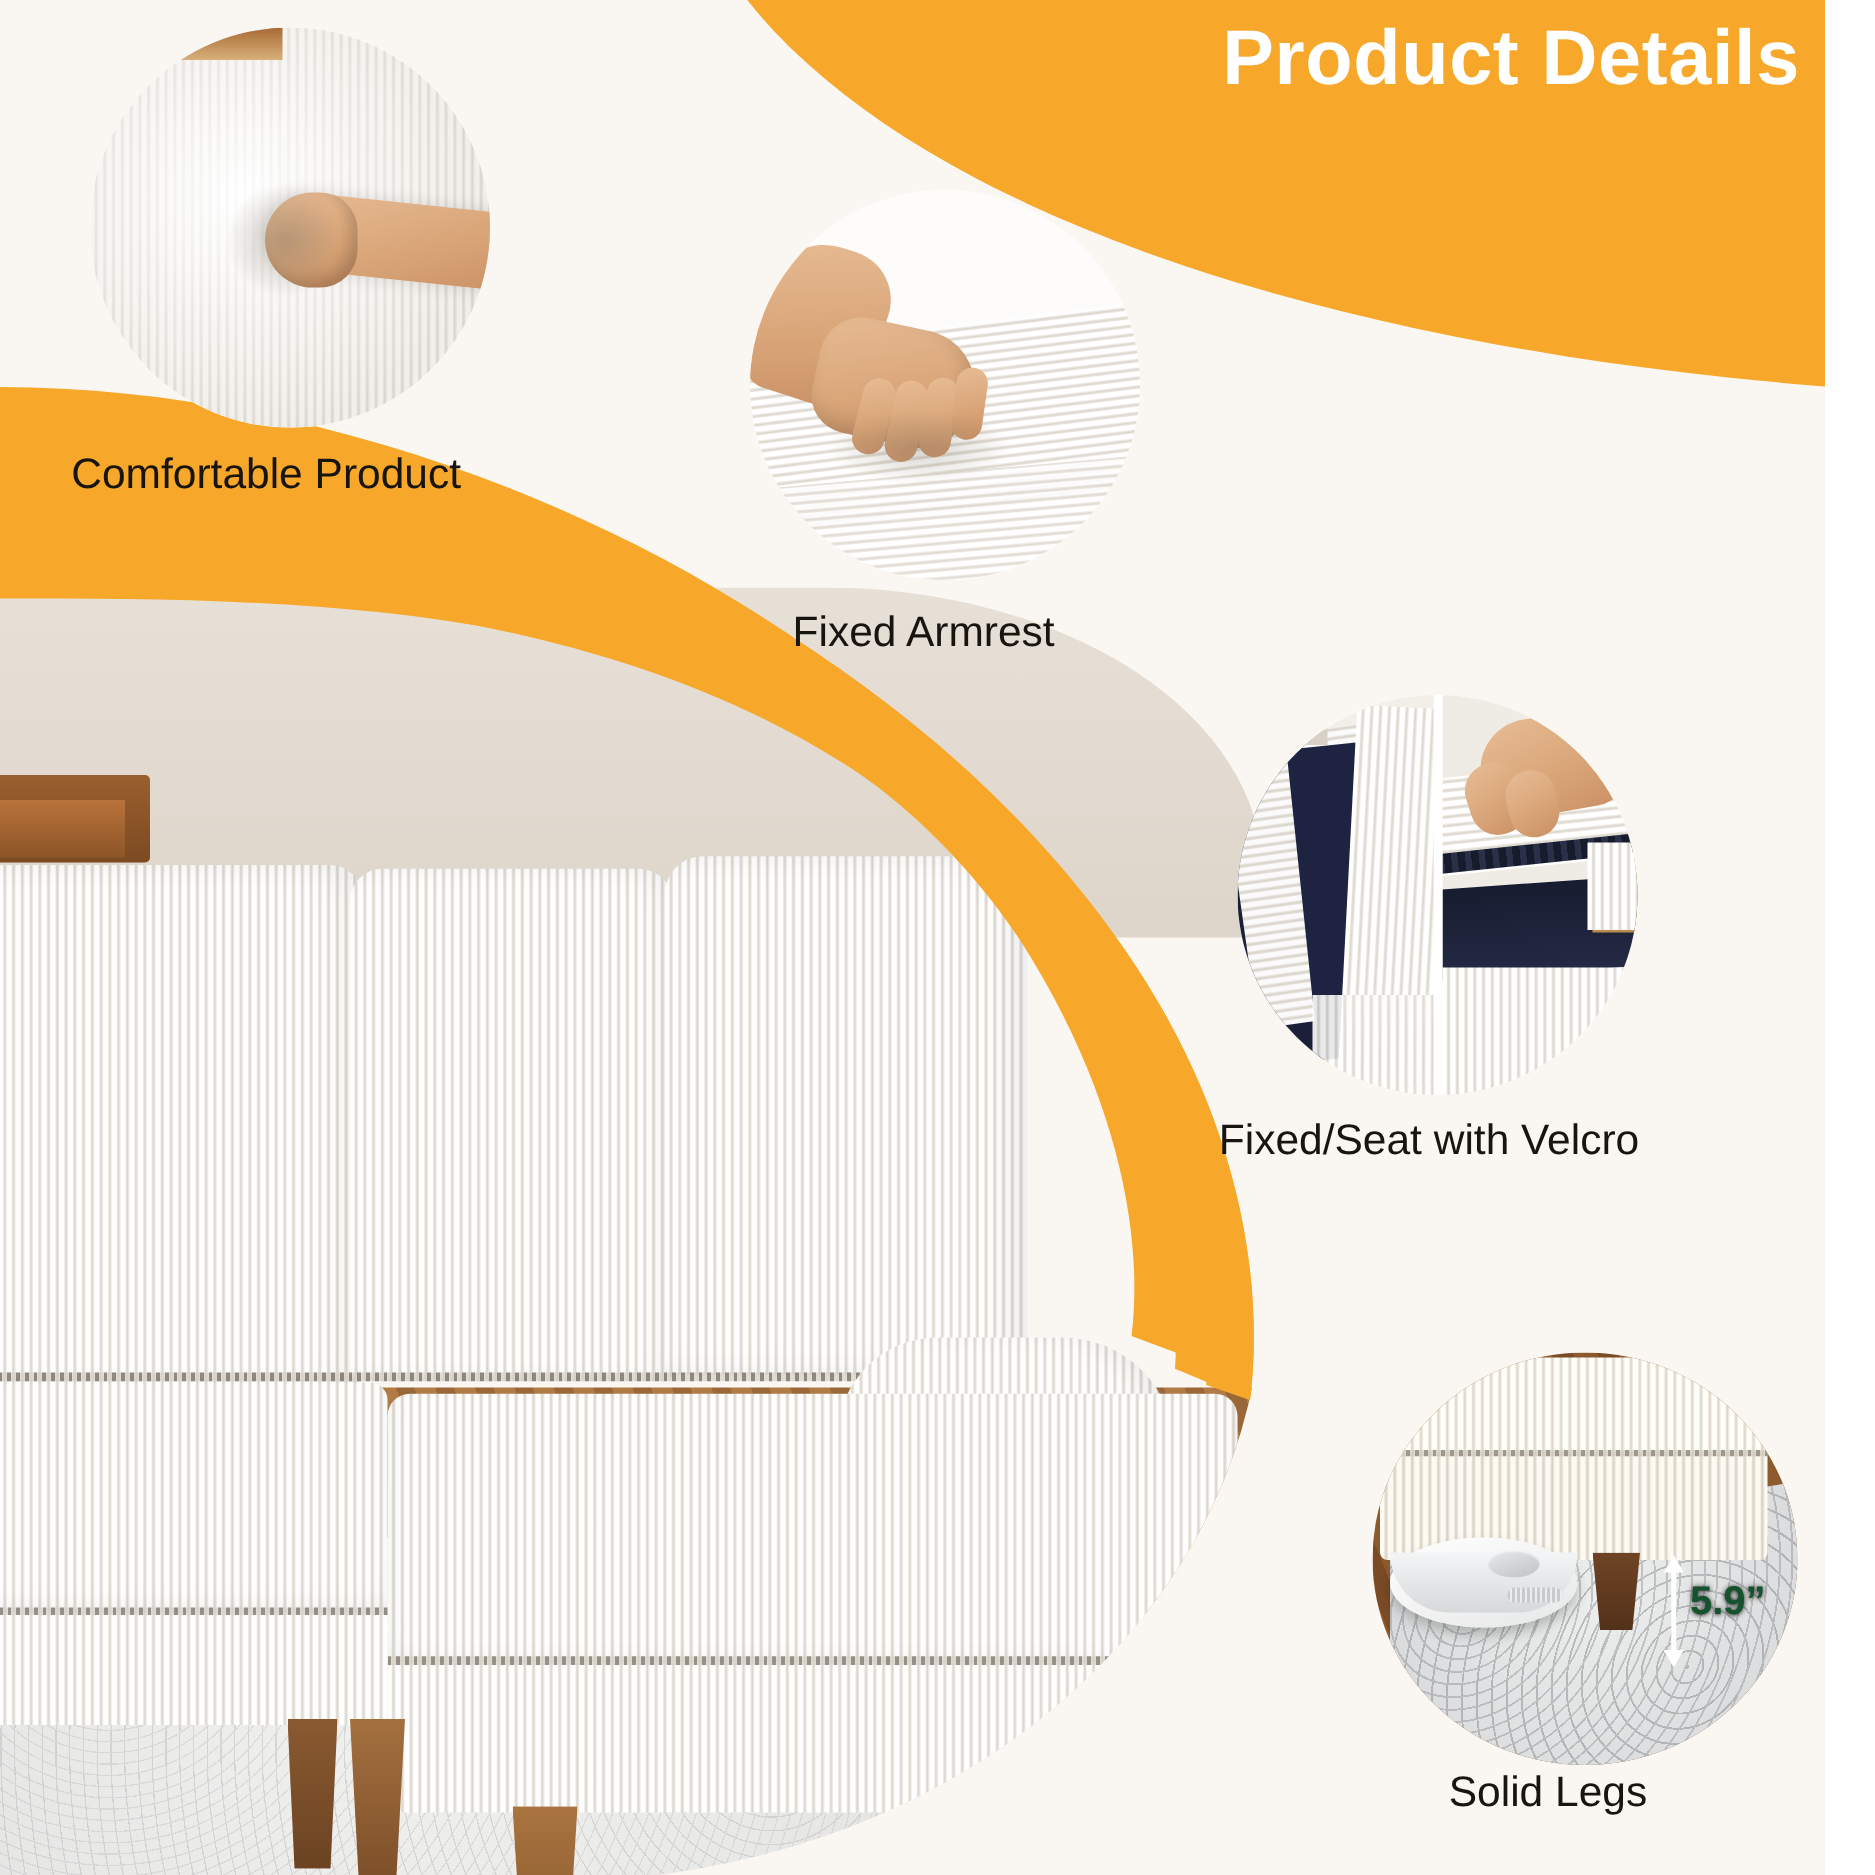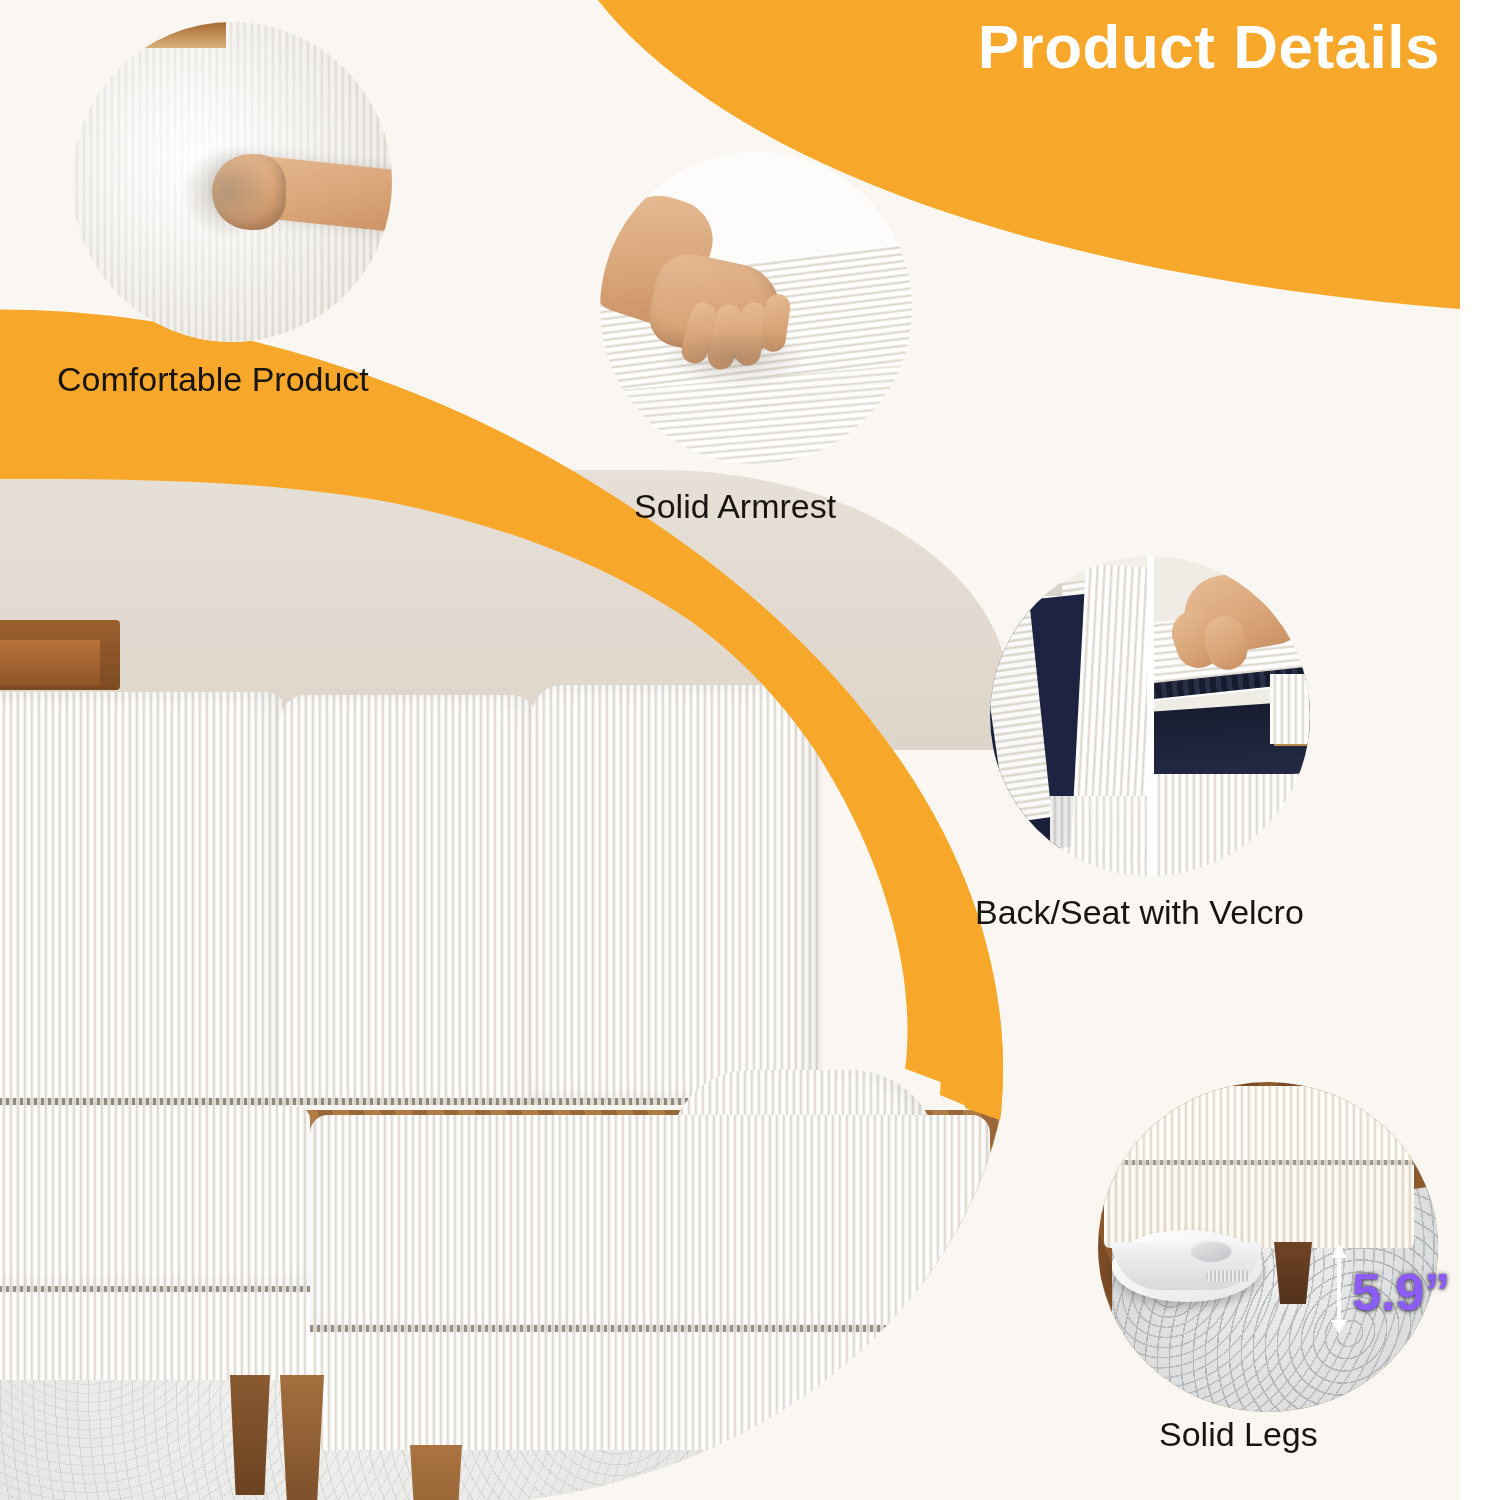--- a/index.html
+++ b/index.html
@@ -90,22 +90,22 @@
     overflow:hidden;
     z-index:2;
     border-bottom-right-radius:55% 46%;
     border-top-right-radius:34% 22%;
   }
 
   
   .dim-arrow { position:absolute; z-index:10; }
   .dim-text {
     position:absolute;
-    font-size:52px; font-weight:bold;
-    color:#8b5cf6;
+    font-size:32px; font-weight:bold;
+    color:#14532d;
     text-shadow:0 0 5px rgba(0,0,0,.55), 0 1px 3px rgba(0,0,0,.5);
     z-index:11;
     white-space:nowrap;
   }
 </style>
 </head>
 <body>
 
 <div id="stage">
 
@@ -253,21 +253,21 @@
                 box-shadow:inset -8px -8px 16px rgba(0,0,0,.14);"></div>
 
     <div class="skin" style="position:absolute;left:86px;top:150px;width:26px;height:62px;border-radius:13px;transform:rotate(14deg);"></div>
     <div class="skin" style="position:absolute;left:112px;top:152px;width:26px;height:66px;border-radius:13px;transform:rotate(12deg);"></div>
     <div class="skin" style="position:absolute;left:138px;top:150px;width:26px;height:64px;border-radius:13px;transform:rotate(10deg);"></div>
     <div class="skin" style="position:absolute;left:163px;top:142px;width:25px;height:58px;border-radius:13px;transform:rotate(8deg);"></div>
 
     <div style="position:absolute;left:60px;top:176px;width:150px;height:60px;border-radius:50%;
                 background:radial-gradient(ellipse,rgba(120,112,98,.3),transparent 70%);"></div>
   </div>
-  <div class="label" style="left:634px;top:487px;">Solid Armrest</div>
+  <div class="label" style="left:634px;top:487px;">Fixed Armrest</div>
 
   <div class="circle" style="left:990px;top:556px;width:320px;height:320px;">
 
     <div style="position:absolute;left:0;top:0;width:157px;height:320px;overflow:hidden;background:#f2efe8;">
       <div style="position:absolute;left:-10px;top:0;width:80px;height:320px;background:#1b2038;"></div>
       <div class="rib-h" style="position:absolute;left:0px;top:30px;width:120px;height:230px;
                   transform:rotate(-8deg);filter:brightness(.98);"></div>
       <div style="position:absolute;left:52px;top:40px;width:60px;height:250px;
                   background:#1d2340;transform:rotate(-6deg);"></div>
       <div class="rib-v" style="position:absolute;left:88px;top:10px;width:90px;height:300px;
@@ -295,21 +295,21 @@
       <div class="skin" style="position:absolute;left:30px;top:16px;width:118px;height:78px;
                   border-radius:40px 46px 30px 26px;transform:rotate(-10deg);"></div>
       <div class="skin" style="position:absolute;left:20px;top:54px;width:46px;height:58px;
                   border-radius:22px;transform:rotate(-18deg);"></div>
       <div class="skin" style="position:absolute;left:52px;top:60px;width:40px;height:54px;
                   border-radius:20px;transform:rotate(-12deg);"></div>
 
       <div class="rib-v" style="position:absolute;left:-14px;top:218px;width:190px;height:102px;"></div>
     </div>
   </div>
-  <div class="label" style="left:975px;top:893px;">Back/Seat with Velcro</div>
+  <div class="label" style="left:975px;top:893px;">Fixed/Seat with Velcro</div>
 
   <div class="circle" style="left:1098px;top:1082px;width:340px;height:330px;">
 
     <div style="position:absolute;left:0;top:0;width:340px;height:330px;
                 background:repeating-linear-gradient(68deg,#8d5a2e 0 18px,#7a4b25 18px 34px);"></div>
 
     <div style="position:absolute;left:14px;top:128px;width:340px;height:210px;
                 background:radial-gradient(circle at 50% 30%,#edeeee,#d9dadb 78%);
                 transform:skewY(-9deg);"></div>
     <div style="position:absolute;left:14px;top:128px;width:340px;height:210px;

